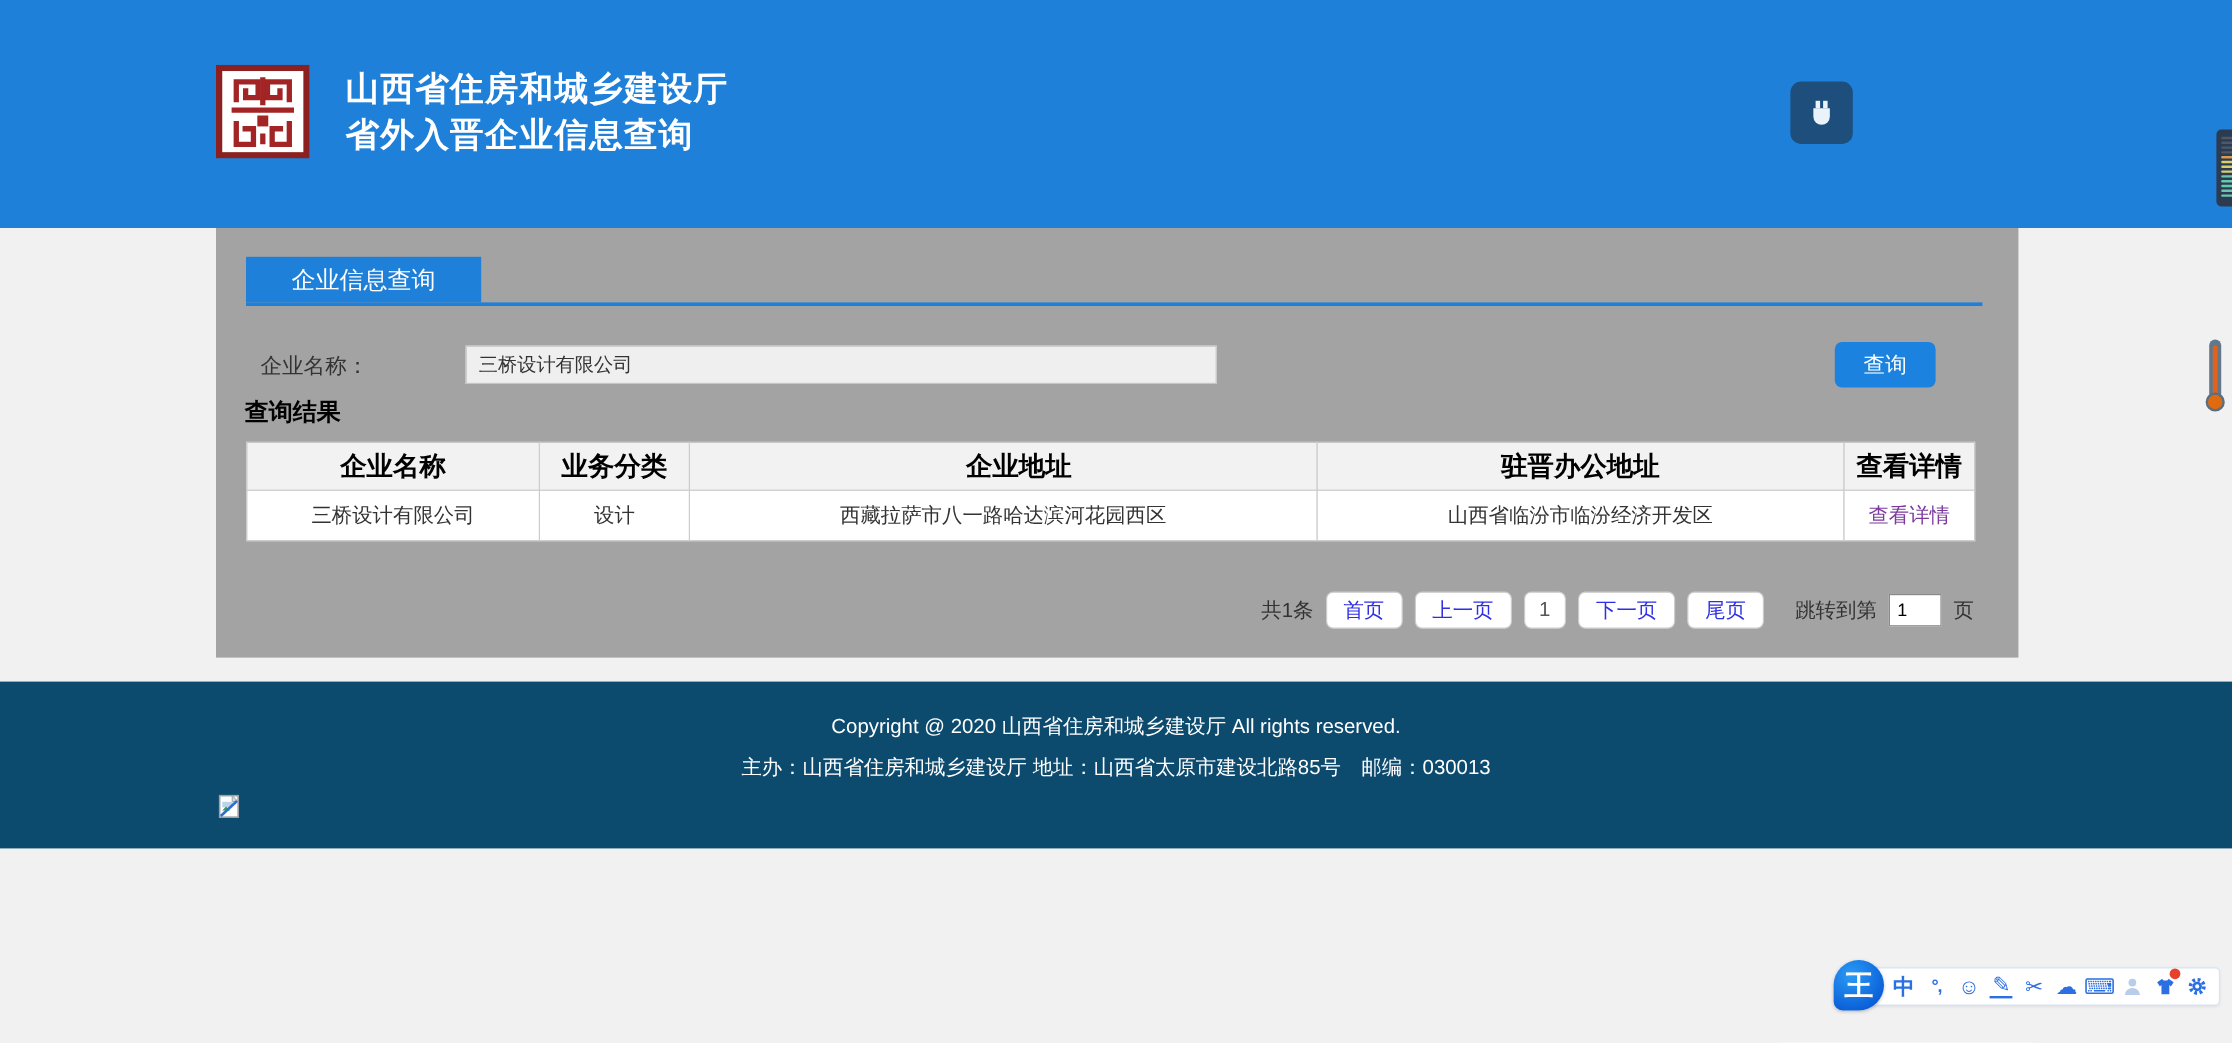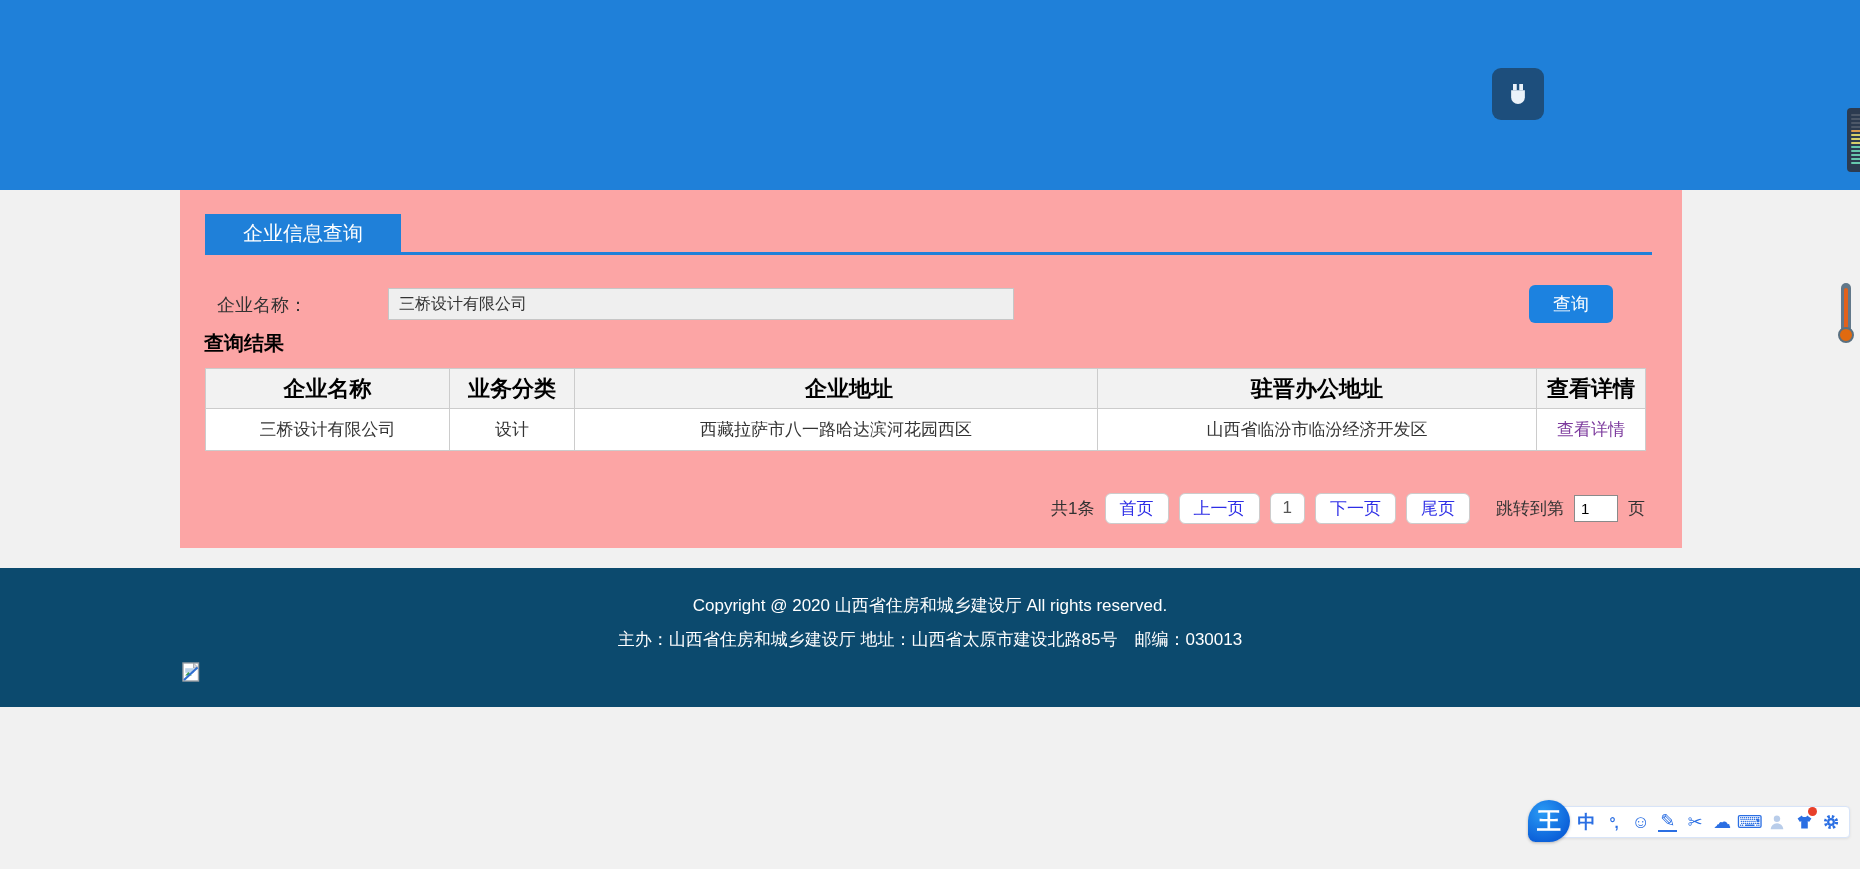--- a/index.html
+++ b/index.html
@@ -9,21 +9,21 @@
   .screen { position:relative; width:1860px; height:869px; background:#f1f1f1; overflow:hidden; }
 
   
   .site-header { position:absolute; left:0; top:0; width:1860px; height:190px; background:#1f80d9; }
   .brand { position:absolute; left:180px; top:54px; display:flex; align-items:center; }
   .logo-box { width:78px; height:78px; margin-right:30px; }
   .titles { color:#fff; font-weight:bold; font-size:28px; line-height:39px; letter-spacing:1px; }
   .plug-btn { position:absolute; left:1492px; top:68px; width:52px; height:52px; background:#1d4e7c; border-radius:9px; display:flex; align-items:center; justify-content:center; cursor:pointer; }
 
   
-  .card { position:absolute; left:180px; top:190px; width:1502px; height:358px; background:#fca5a5; }
+  .card { position:absolute; left:180px; top:190px; width:1502px; height:358px; background:#a3a3a3; }
   .tab { position:absolute; left:25px; top:24px; width:196px; height:38px; background:#1f80d9; color:#fff; font-size:20px; display:flex; align-items:center; justify-content:center; cursor:pointer; }
   .tab-underline { position:absolute; left:25px; top:62px; width:1447px; height:3px; background:#1f80d9; }
 
   .form-label { position:absolute; left:37px; top:103px; font-size:18px; color:#333; }
   .search-input { position:absolute; left:208px; top:98px; width:626px; height:32px; background:#efefef; border:1px solid #c6c6c6; font-size:16px; color:#333; padding:0 10px; font-family:inherit; }
   .query-btn { position:absolute; left:1349px; top:95px; width:84px; height:38px; background:#1c82e0; color:#fff; border:none; border-radius:6px; font-size:18px; cursor:pointer; font-family:inherit; }
 
   .results-title { position:absolute; left:24px; top:140px; font-size:20px; font-weight:bold; color:#000; }
 
   .results-table { position:absolute; left:25px; top:178px; width:1440px; border-collapse:collapse; table-layout:fixed; }
@@ -64,20 +64,39 @@
   .shirt-wrap { position:relative; }
   .red-dot { position:absolute; right:-3px; top:-4px; width:9px; height:9px; background:#e8402a; border-radius:50%; }
   .ime-logo { position:absolute; left:1528px; top:800px; width:42px; height:42px; background:radial-gradient(circle at 35% 30%, #2a9bf5, #0b5fd8 75%); border-radius:50% 50% 50% 18%; display:flex; align-items:center; justify-content:center; color:#fff; font-size:24px; font-weight:bold; cursor:pointer; box-shadow:0 1px 3px rgba(0,0,0,.25); }
 </style>
 </head>
 <body>
 
 <div class="screen">
 
   <header class="site-header">
+    <div class="brand">
+      <svg class="logo-box" viewBox="0 0 60 60">
+        <rect x="2" y="2" width="56" height="56" fill="#ffffff" stroke="#8c1f1f" stroke-width="4"></rect>
+        <g stroke="#a32424" stroke-width="3.4" fill="none">
+          <path d="M13 24 V11 H27 V21 H19 V15"></path>
+          <path d="M47 24 V11 H33 V21 H41 V15"></path>
+          <path d="M30 8 V26"></path>
+          <path d="M10 29 H50"></path>
+          <path d="M13 36 V51 H24 V41 H17"></path>
+          <path d="M47 36 V51 H36 V41 H43"></path>
+          <path d="M30 44 V51"></path>
+        </g>
+        <rect x="26.5" y="32.5" width="7" height="7" fill="#a32424"></rect>
+      </svg>
+      <div class="titles">
+        <div>山西省住房和城乡建设厅</div>
+        <div>省外入晋企业信息查询</div>
+      </div>
+    </div>
     <div class="plug-btn">
       <svg width="30" height="30" viewBox="0 0 24 24">
         <rect x="8" y="4" width="3" height="5" fill="#eaf2fa"></rect>
         <rect x="13" y="4" width="3" height="5" fill="#eaf2fa"></rect>
         <path d="M6.5 9 h11 v5.5 a5.5 5.5 0 0 1 -11 0 Z" fill="#eaf2fa"></path>
       </svg>
     </div>
   </header>
 
   <main class="card">

